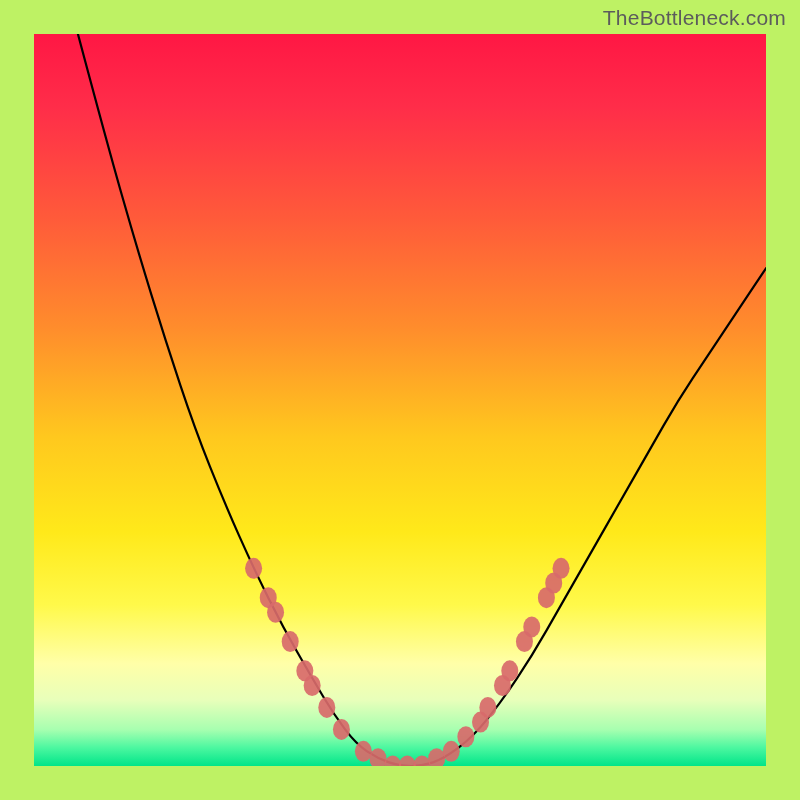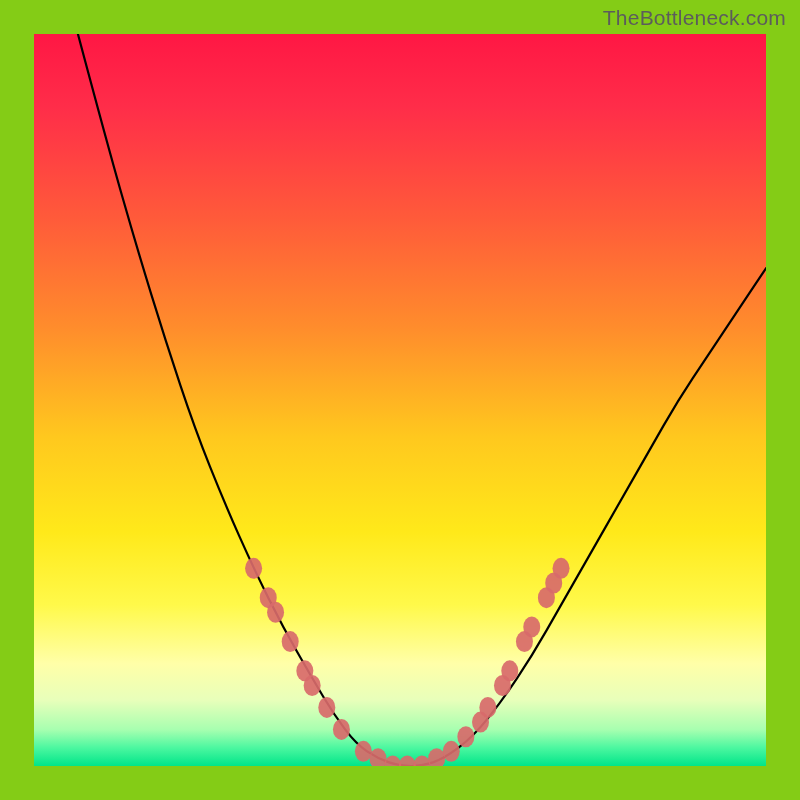--- a/index.html
+++ b/index.html
@@ -10,21 +10,21 @@
     background: #000;
     overflow: hidden;
     font-family: Arial, Helvetica, sans-serif;
   }
   .frame {
     position: absolute;
     top: 0;
     left: 0;
     width: 800px;
     height: 800px;
-    background: #84cc16;
+    background: #bef264;
   }
   .plot-area {
     position: absolute;
     top: 34px;
     left: 34px;
     width: 732px;
     height: 732px;
     overflow: hidden;
   }
   .gradient {

